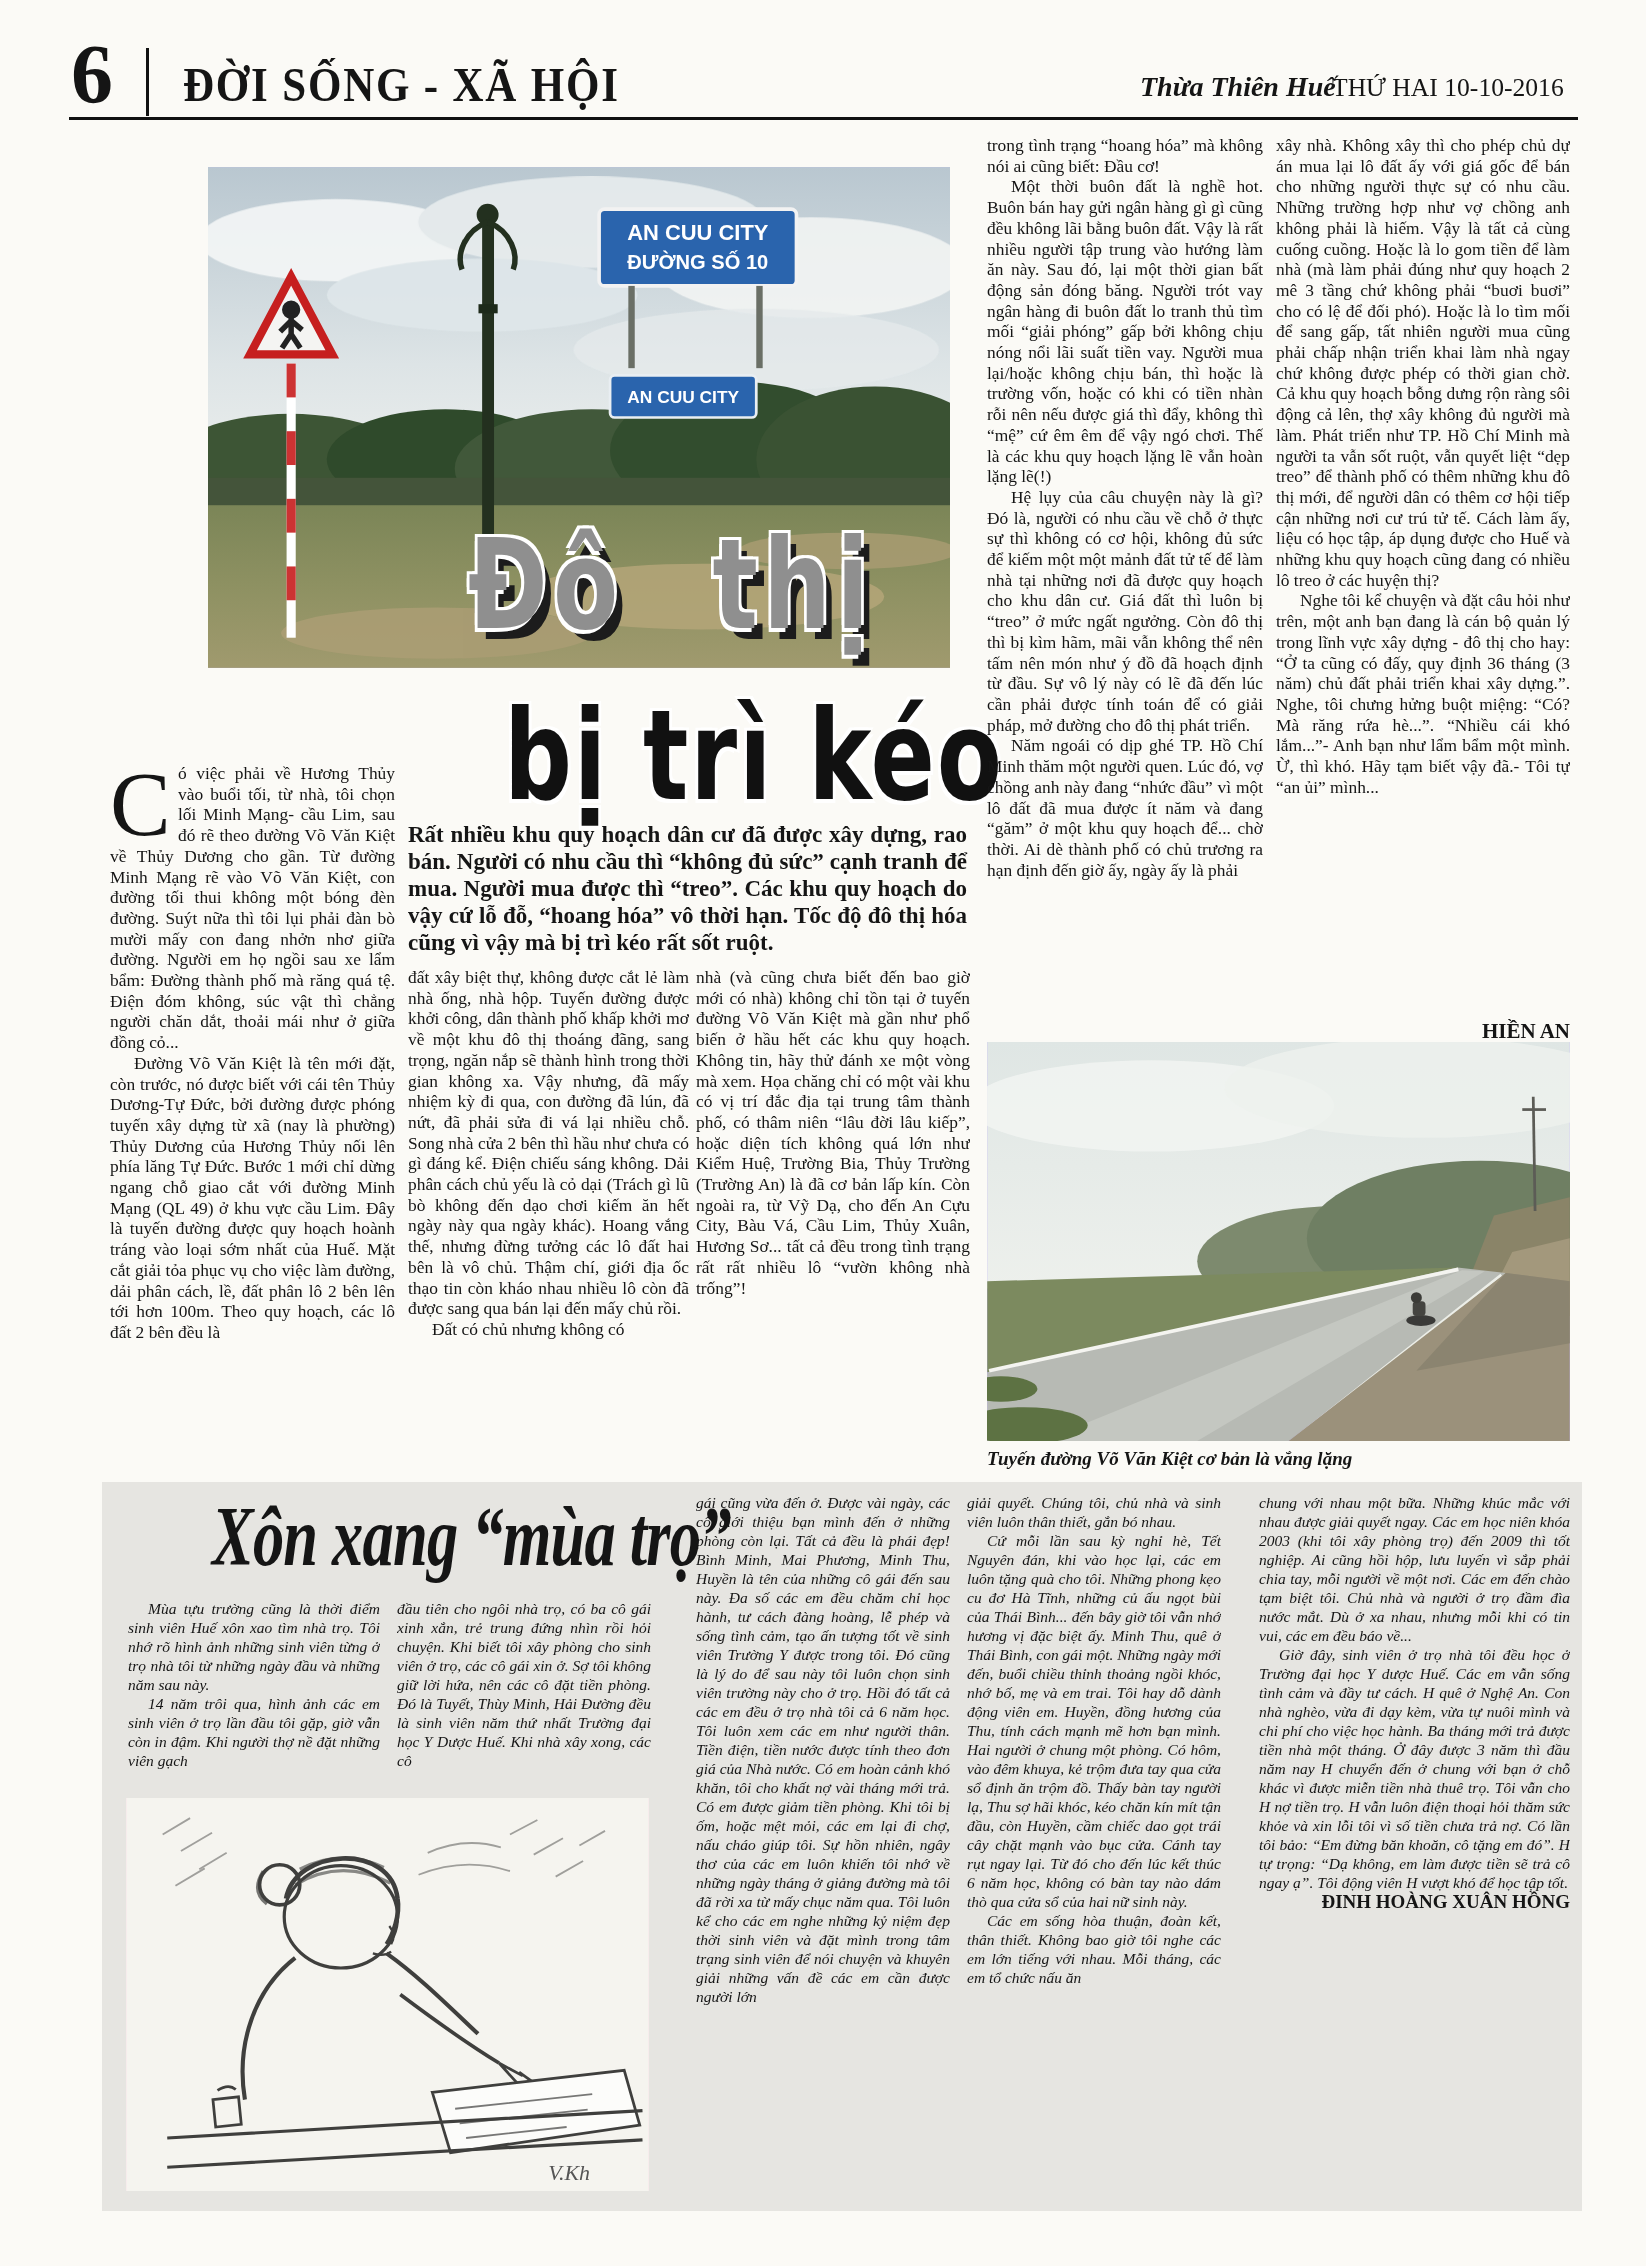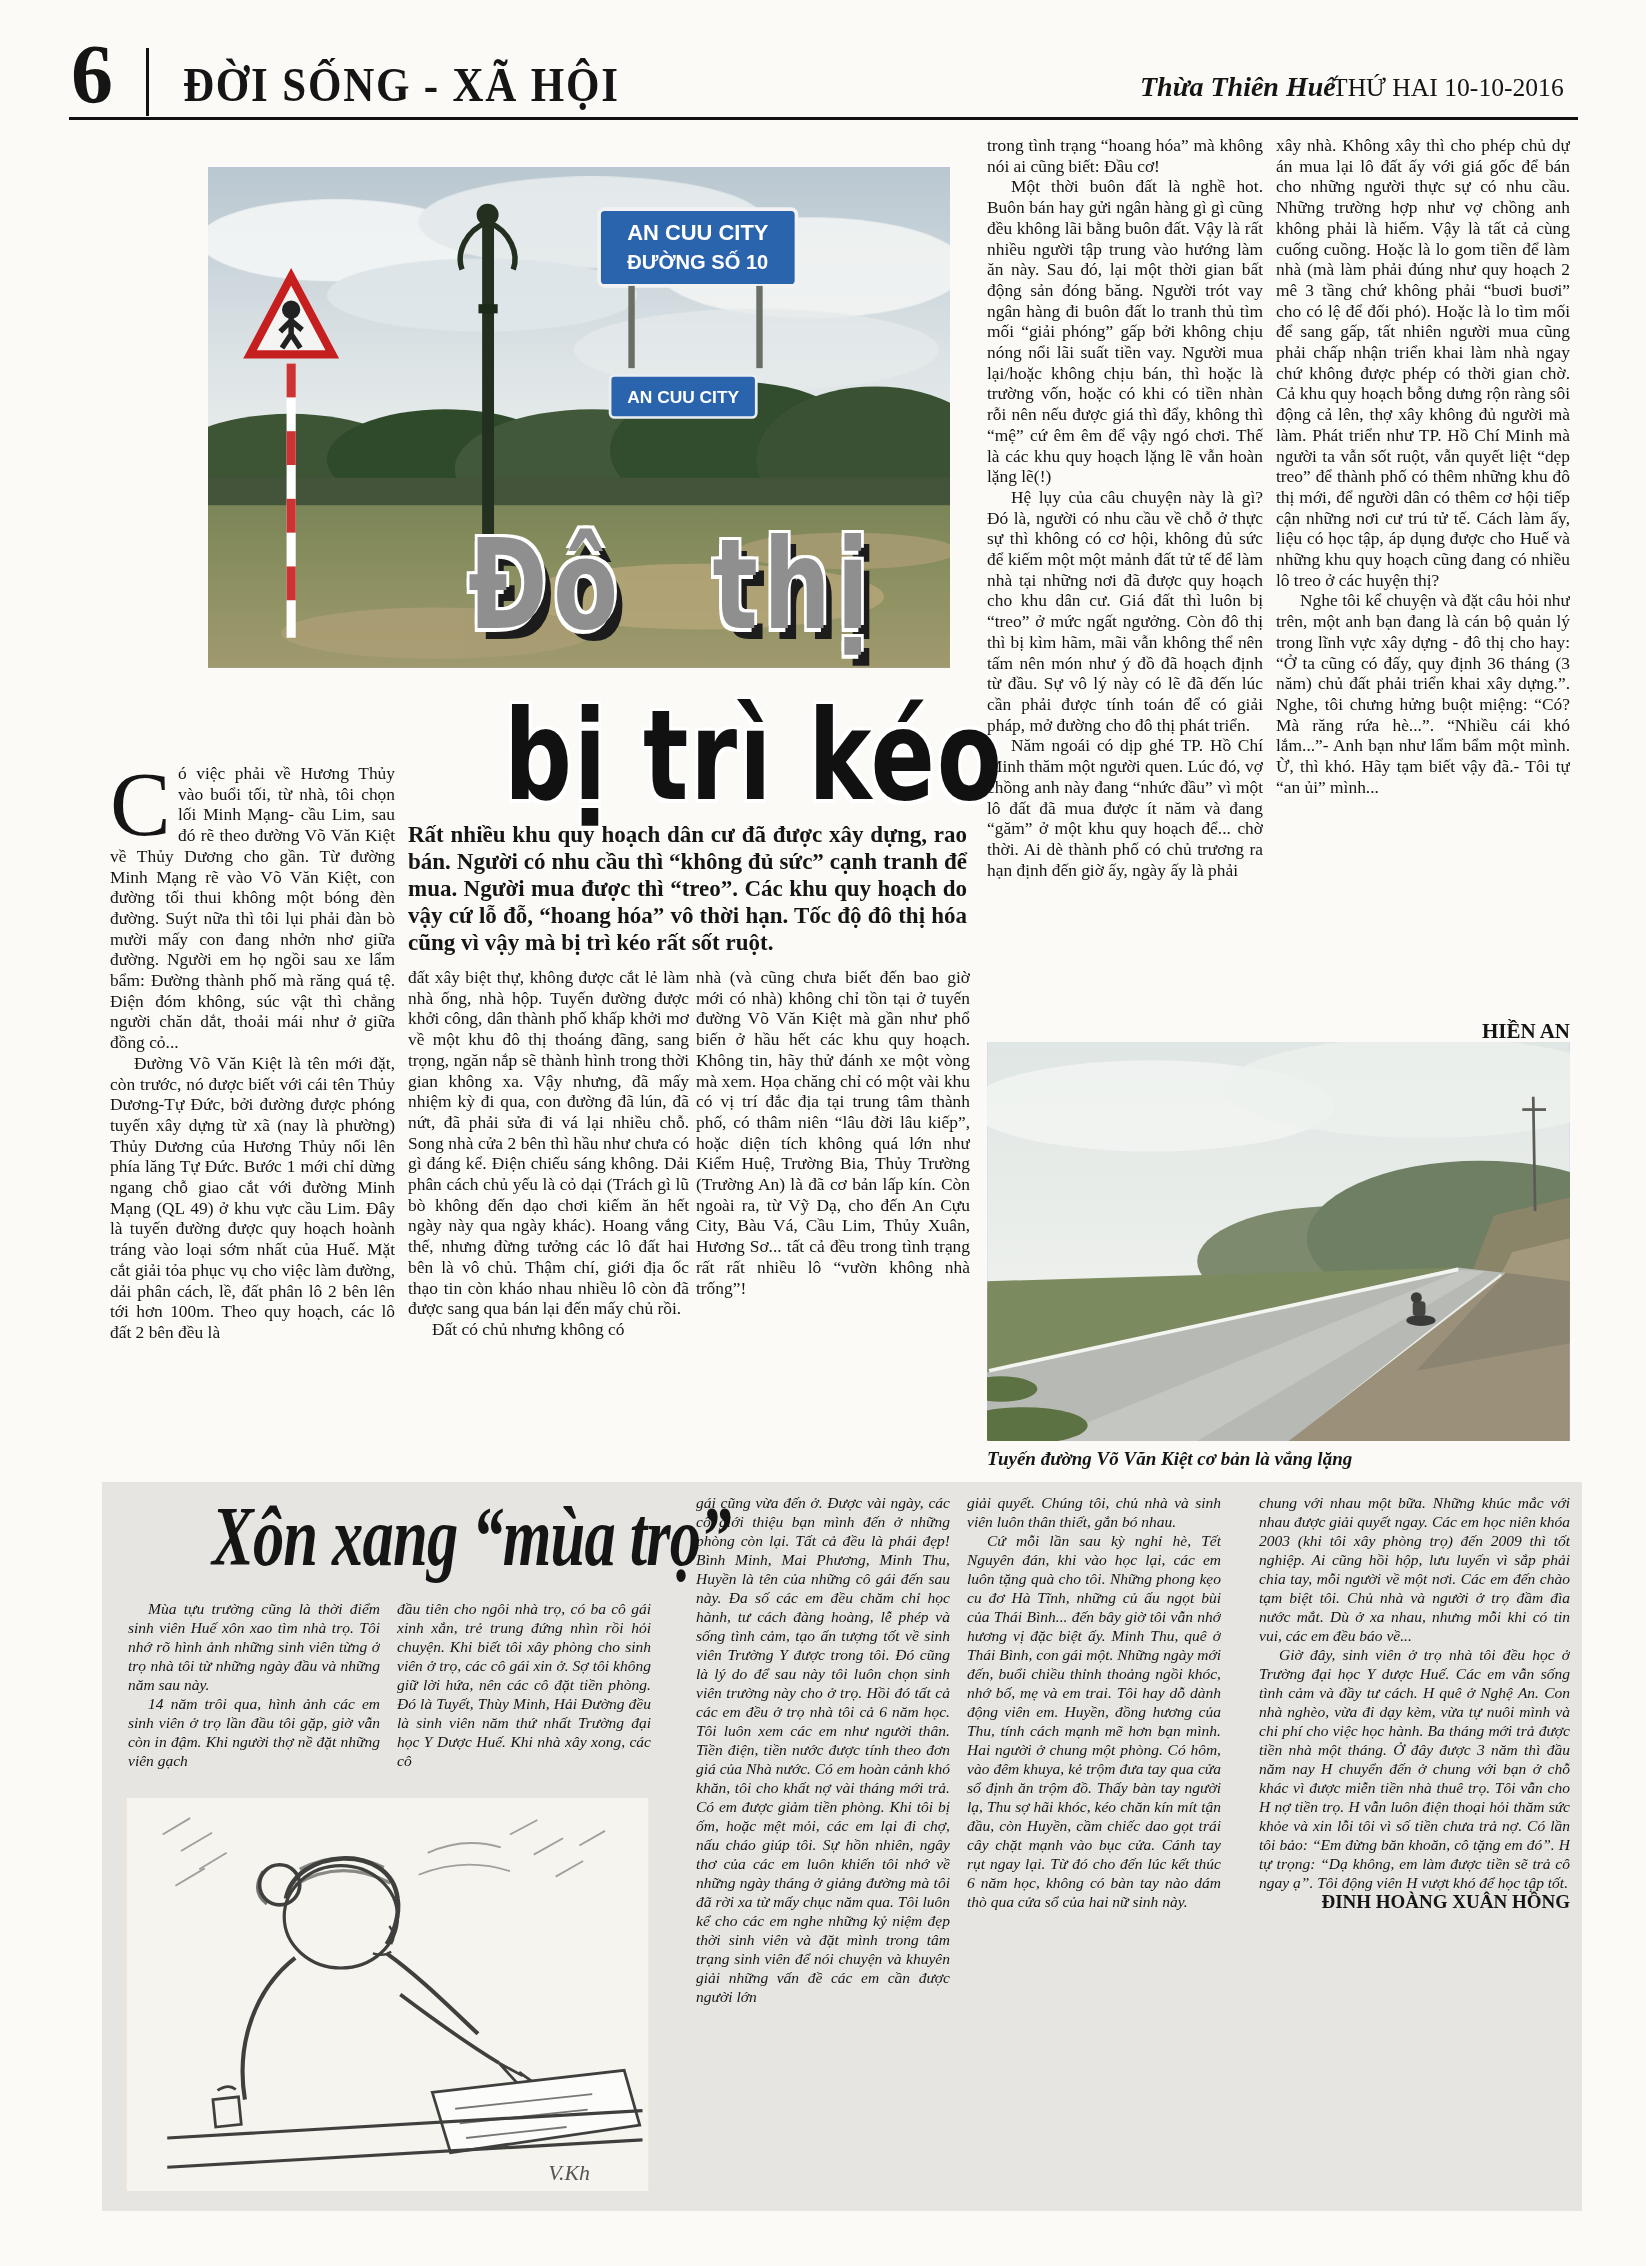--- a/index.html
+++ b/index.html
@@ -36,21 +36,21 @@
   .photo{position:absolute;overflow:hidden;background:#c4b5fd;}
   .photo svg{display:block;}
   
   .panel{position:absolute;left:102px;top:1482px;width:1480px;height:729px;background:#e6e5e1;}
   .hl3{position:absolute;left:212px;top:1489px;font-size:71px;font-weight:bold;font-style:italic;
        white-space:nowrap;transform:scale(0.88,1.18);transform-origin:top left;letter-spacing:-0.9px;}
   .bcol{position:absolute;overflow:hidden;font-size:15.5px;line-height:19px;font-style:italic;text-align:justify;}
   .bcol p{margin:0;}
   .bcol p.ind{text-indent:20px;}
   .bcol .byline{font-style:normal;font-size:19px;}
-  .illus{position:absolute;left:126px;top:1798px;width:523px;height:393px;background:#f97316;}
+  .illus{position:absolute;left:126px;top:1798px;width:523px;height:393px;background:#f9a8d4;}
   .sig{font-style:italic;font-size:24px;fill:#555;}
   .sign-text{fill:#fff;font-family:"Liberation Sans",sans-serif;font-weight:bold;}
 </style>
 </head>
 <body>
 
 <div class="page">
 
   <div class="pageno">6</div>
   <div class="hdr-div"></div>
@@ -255,20 +255,21 @@
     </svg>
   </div>
 
   <div class="bcol" style="left:696px;top:1493px;width:254px;height:691px;">
     <p>gái cũng vừa đến ở. Được vài ngày, các cô giới thiệu bạn mình đến ở những phòng còn lại. Tất cả đều là phái đẹp! Bình Minh, Mai Phương, Minh Thu, Huyền là tên của những cô gái đến sau này. Đa số các em đều chăm chỉ học hành, tư cách đàng hoàng, lễ phép và sống tình cảm, tạo ấn tượng tốt về sinh viên Trường Y được trong tôi. Đó cũng là lý do để sau này tôi luôn chọn sinh viên trường này cho ở trọ. Hồi đó tất cả các em đều ở trọ nhà tôi cả 6 năm học. Tôi luôn xem các em như người thân. Tiền điện, tiền nước được tính theo đơn giá của Nhà nước. Có em hoàn cảnh khó khăn, tôi cho khất nợ vài tháng mới trả. Có em được giảm tiền phòng. Khi tôi bị ốm, hoặc mệt mỏi, các em lại đi chợ, nấu cháo giúp tôi. Sự hồn nhiên, ngây thơ của các em luôn khiến tôi nhớ về những ngày tháng ở giảng đường mà tôi đã rời xa từ mấy chục năm qua. Tôi luôn kể cho các em nghe những kỷ niệm đẹp thời sinh viên và đặt mình trong tâm trạng sinh viên để nói chuyện và khuyên giải những vấn đề các em cần được người lớn</p>
   </div>
 
   <div class="bcol" style="left:967px;top:1493px;width:254px;height:691px;">
     <p>giải quyết. Chúng tôi, chủ nhà và sinh viên luôn thân thiết, gắn bó nhau.</p>
     <p class="ind">Cứ mỗi lần sau kỳ nghỉ hè, Tết Nguyên đán, khi vào học lại, các em luôn tặng quà cho tôi. Những phong kẹo cu đơ Hà Tĩnh, những củ ấu ngọt bùi của Thái Bình... đến bây giờ tôi vẫn nhớ hương vị đặc biệt ấy. Minh Thu, quê ở Thái Bình, con gái một. Những ngày mới đến, buổi chiều thỉnh thoảng ngồi khóc, nhớ bố, mẹ và em trai. Tôi hay dỗ dành động viên em. Huyền, đồng hương của Thu, tính cách mạnh mẽ hơn bạn mình. Hai người ở chung một phòng. Có hôm, vào đêm khuya, kẻ trộm đưa tay qua cửa sổ định ăn trộm đồ. Thấy bàn tay người lạ, Thu sợ hãi khóc, kéo chăn kín mít tận đầu, còn Huyền, cầm chiếc dao gọt trái cây chặt mạnh vào bục cửa. Cánh tay rụt ngay lại. Từ đó cho đến lúc kết thúc 6 năm học, không có bàn tay nào dám thò qua cửa sổ của hai nữ sinh này.</p>
+    <p class="ind">Các em sống hòa thuận, đoàn kết, thân thiết. Không bao giờ tôi nghe các em lớn tiếng với nhau. Mỗi tháng, các em tổ chức nấu ăn</p>
   </div>
 
   <div class="bcol" style="left:1259px;top:1493px;width:311px;height:700px;">
     <p>chung với nhau một bữa. Những khúc mắc với nhau được giải quyết ngay. Các em học niên khóa 2003 (khi tôi xây phòng trọ) đến 2009 thì tốt nghiệp. Ai cũng hồi hộp, lưu luyến vì sắp phải chia tay, mỗi người về một nơi. Các em đến chào tạm biệt tôi. Chủ nhà và người ở trọ đầm đìa nước mắt. Dù ở xa nhau, nhưng mỗi khi có tin vui, các em đều báo về...</p>
     <p class="ind">Giờ đây, sinh viên ở trọ nhà tôi đều học ở Trường đại học Y dược Huế. Các em vẫn sống tình cảm và đầy tư cách. H quê ở Nghệ An. Con nhà nghèo, vừa đi dạy kèm, vừa tự nuôi mình và chi phí cho việc học hành. Ba tháng mới trả được tiền nhà một tháng. Ở đây được 3 năm thì đầu năm nay H chuyển đến ở chung với bạn ở chỗ khác vì được miễn tiền nhà thuê trọ. Tôi vẫn cho H nợ tiền trọ. H vẫn luôn điện thoại hỏi thăm sức khỏe và xin lỗi tôi vì số tiền chưa trả nợ. Có lần tôi bảo: “Em đừng băn khoăn, cô tặng em đó”. H tự trọng: “Dạ không, em làm được tiền sẽ trả cô ngay ạ”. Tôi động viên H vượt khó để học tập tốt.</p>
     <p class="byline">ĐINH HOÀNG XUÂN HỒNG</p>
   </div>
 
 </div>
 

